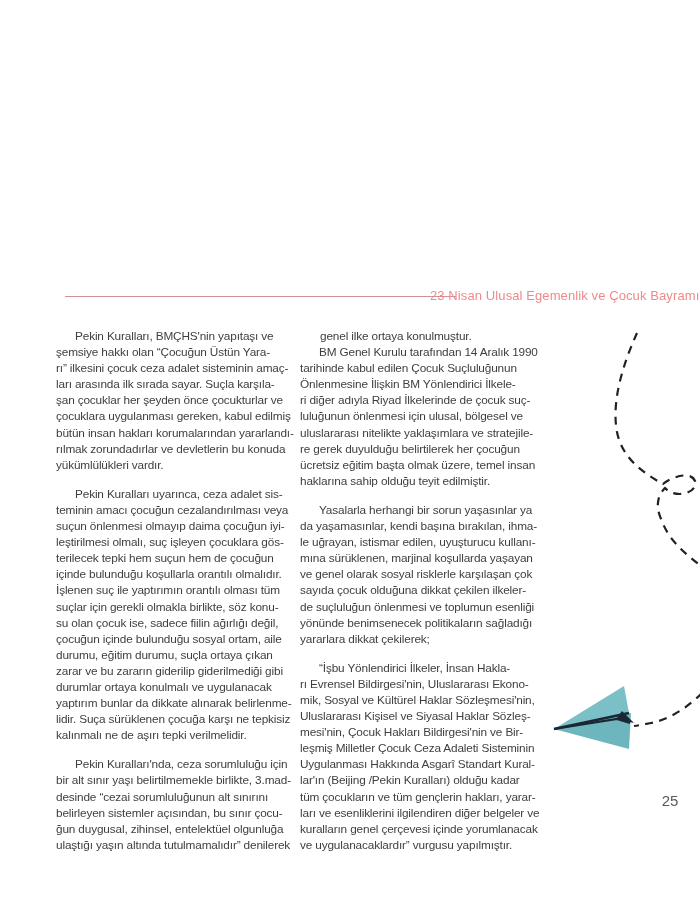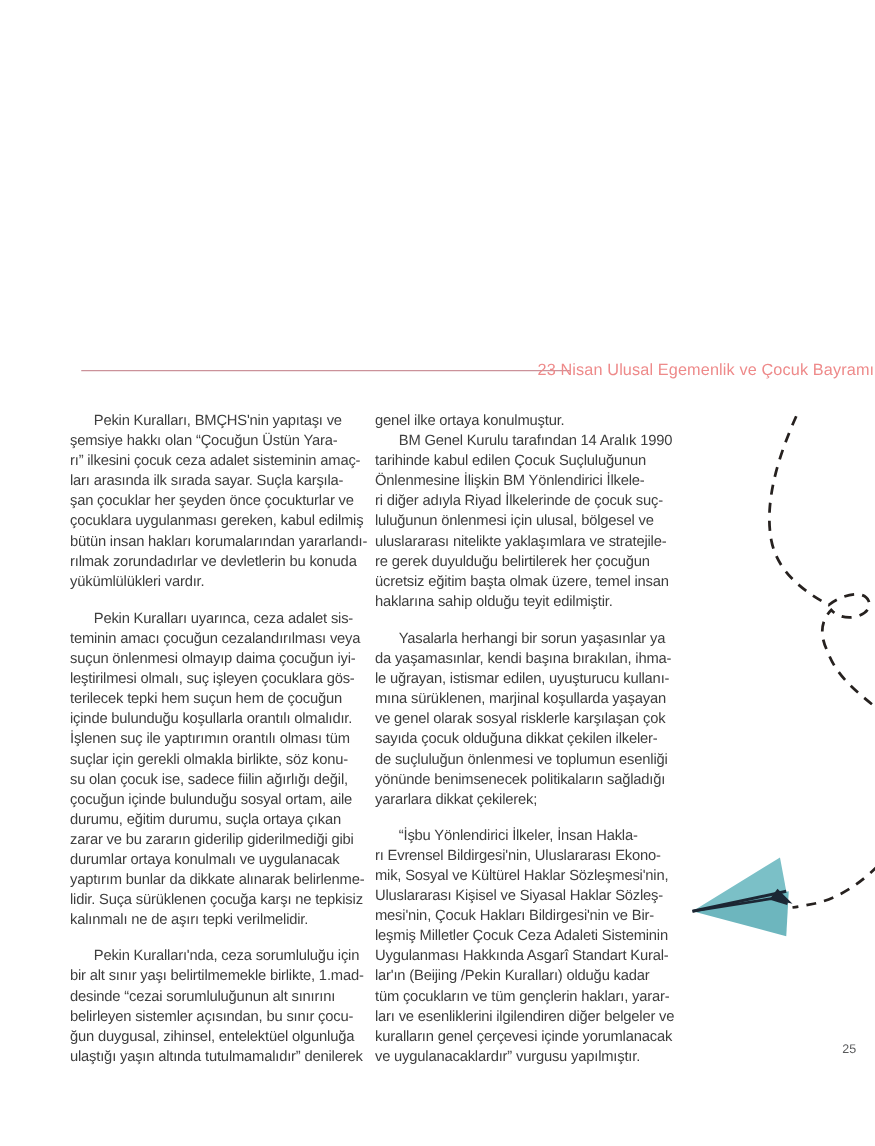--- a/index.html
+++ b/index.html
@@ -42,38 +42,38 @@
     line-height: 16.1px;
     letter-spacing: -0.15px;
   }
   .col-left  { left: 56px; }
   .col-right { left: 300px; }
   .para {
     margin: 0 0 13px 0;
     text-indent: 19px;
     white-space: pre;
   }
-  .para.no-indent { text-indent: 0; }
+  .para.no-indent { text-indent: 0; margin-left: 20px; }
   .para.no-gap { margin-bottom: 0; }
   .para.last { margin-bottom: 0; }
   
   .illustration {
     position: absolute;
     left: 0; top: 0;
     width: 700px; height: 917px;
     pointer-events: none;
   }
   
   .page-number {
     position: absolute;
     left: 655px;
-    top: 834px;
+    top: 792px;
     width: 30px;
-    text-align: right;
-    font-size: 10px;
+    text-align: center;
+    font-size: 15px;
     color: #595a5c;
   }
 </style>
 </head>
 <body>
 
 <div class="page">
 
   <div class="header-rule"></div>
   <div class="chapter-header">23 Nisan Ulusal Egemenlik ve Çocuk Bayramı</div>
@@ -98,21 +98,21 @@
 suçlar için gerekli olmakla birlikte, söz konu-
 su olan çocuk ise, sadece fiilin ağırlığı değil,
 çocuğun içinde bulunduğu sosyal ortam, aile
 durumu, eğitim durumu, suçla ortaya çıkan
 zarar ve bu zararın giderilip giderilmediği gibi
 durumlar ortaya konulmalı ve uygulanacak
 yaptırım bunlar da dikkate alınarak belirlenme-
 lidir. Suça sürüklenen çocuğa karşı ne tepkisiz
 kalınmalı ne de aşırı tepki verilmelidir.</div>
     <div class="para last">Pekin Kuralları'nda, ceza sorumluluğu için
-bir alt sınır yaşı belirtilmemekle birlikte, 1.mad-
+bir alt sınır yaşı belirtilmemekle birlikte, 3.mad-
 desinde “cezai sorumluluğunun alt sınırını
 belirleyen sistemler açısından, bu sınır çocu-
 ğun duygusal, zihinsel, entelektüel olgunluğa
 ulaştığı yaşın altında tutulmamalıdır” denilerek</div>
   </div>
 
   <div class="column col-right">
     <div class="para no-indent no-gap">genel ilke ortaya konulmuştur.</div>
     <div class="para">BM Genel Kurulu tarafından 14 Aralık 1990
 tarihinde kabul edilen Çocuk Suçluluğunun

